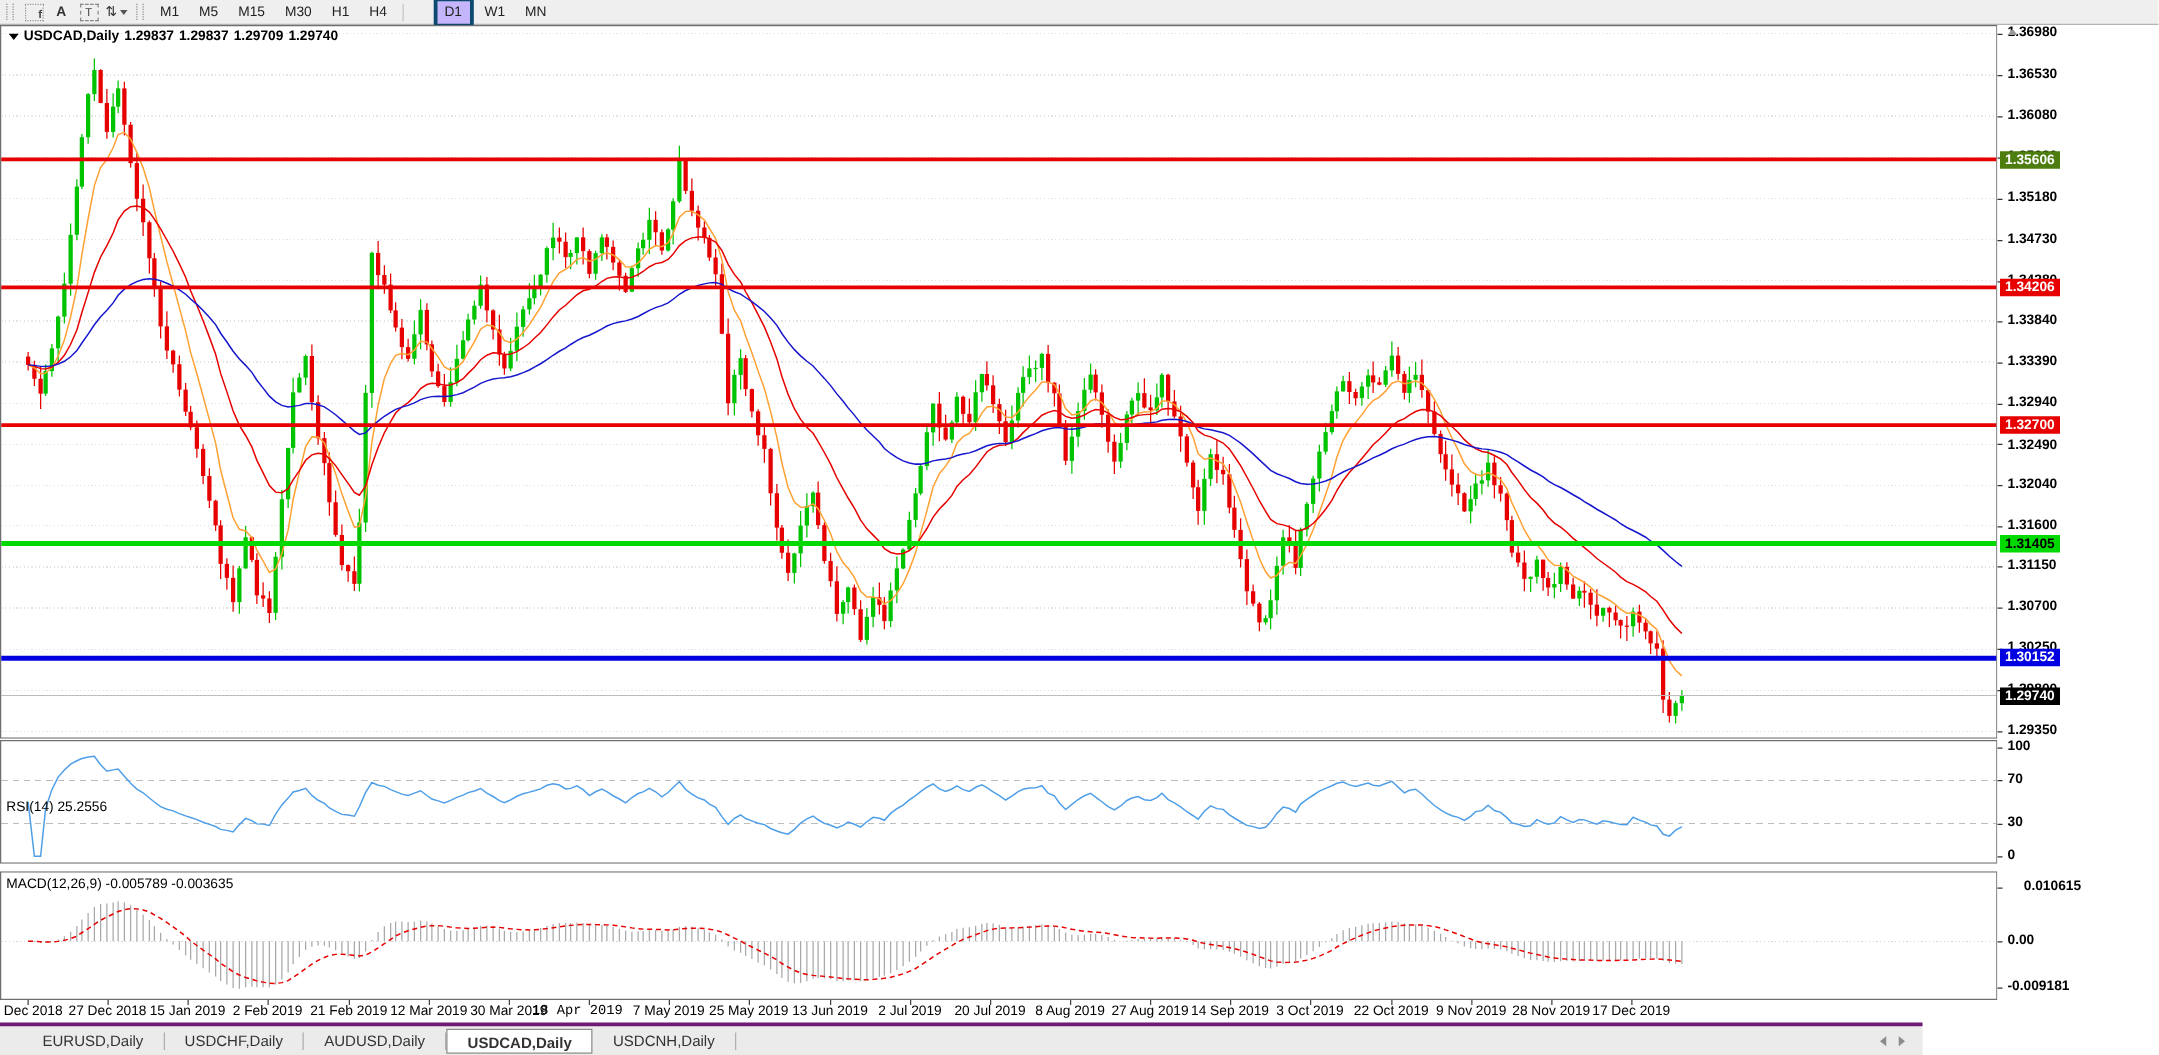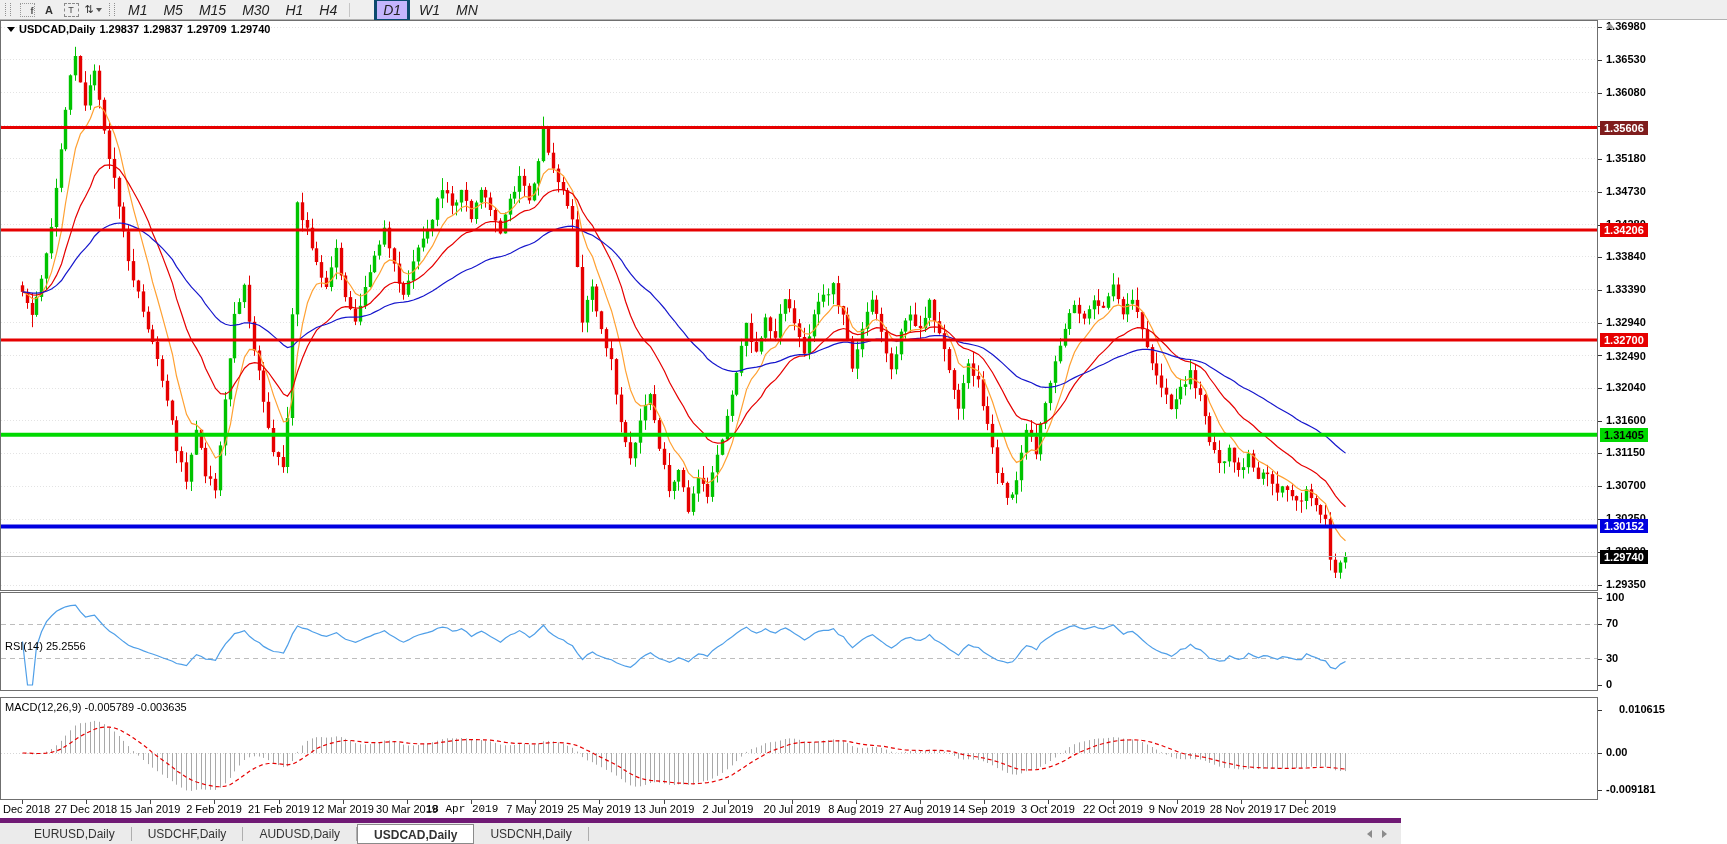--- a/index.html
+++ b/index.html
@@ -10,22 +10,22 @@
            border-bottom:1px solid #b3b3b3;display:flex;align-items:center;box-sizing:border-box;}
   .grip{width:4px;height:13px;border-left:1px dotted #909090;border-right:1px dotted #909090;margin:0 5px;}
   .tool-btn{height:16px;min-width:18px;display:flex;align-items:center;justify-content:center;
             margin:0 2px;color:#333;font-size:11px;cursor:default;}
   .ind-box{width:13px;height:12px;border:1px dotted #999;display:flex;align-items:flex-end;
            justify-content:flex-end;font-size:9px;font-weight:bold;color:#444;line-height:9px;}
   .tlabel-box{width:13px;height:12px;border:1px dashed #8a8a8a;display:flex;align-items:center;
               justify-content:center;font-size:9px;color:#444;}
   .caret-down{width:0;height:0;border-left:3px solid transparent;border-right:3px solid transparent;
               border-top:4px solid #555;margin-left:2px;}
-  .tf-btn{height:16px;padding:1px 6px;font-size:14px;color:#222;display:flex;align-items:center;
-          border:1px solid transparent;margin:0 1px;font-style:italic;}
+  .tf-btn{height:16px;padding:1px 6px;font-size:11px;color:#222;display:flex;align-items:center;
+          border:1px solid transparent;margin:0 1px;}
   .tf-btn.active{background:#c4b5fd;border:3px solid #0c4a6e;margin-left:20px;}
   .vsep{width:1px;height:14px;background:#c6c6c6;margin:0 4px;}
   
   svg{position:absolute;left:0;}
   #main-svg{top:20px;}  #rsi-svg{top:592px;}  #macd-svg{top:697px;}
   #chart-header{position:absolute;left:7px;top:23px;font-size:11px;font-weight:bold;color:#000;
                 display:flex;align-items:center;gap:4px;z-index:5;}
   .tri-down{width:0;height:0;border-left:4px solid transparent;border-right:4px solid transparent;
             border-top:5px solid #000;}
   .ind-title{position:absolute;left:5px;font-size:11px;color:#000;z-index:5;}
@@ -36,22 +36,22 @@
   .ax-tick{position:absolute;left:0;width:4px;height:1px;background:#333;}
   .tag{position:absolute;left:2px;font-size:11px;font-weight:bold;height:14px;line-height:14px;
        padding:0 4px;white-space:nowrap;z-index:3;}
   .scroll-up{position:absolute;left:1606px;top:23px;width:0;height:0;z-index:6;
              border-left:4px solid transparent;border-right:4px solid transparent;border-bottom:5px solid #9a9a9a;}
   
   #date-axis{position:absolute;left:0;top:800px;width:1727px;height:18px;background:#fff;}
   .date-lbl{position:absolute;top:3px;transform:translateX(-50%);font-size:11px;color:#000;white-space:nowrap;}
   .date-tick{position:absolute;top:0;width:1px;height:4px;background:#444;}
   
-  #tab-bar{position:absolute;left:0;top:818px;width:1401px;height:26px;background:#ebebeb;
-           border-top:5px solid #701a75;display:flex;align-items:center;box-sizing:border-box;}
+  #tab-bar{position:absolute;left:0;top:818px;width:1538px;height:26px;background:#ebebeb;
+           border-top:3px solid #701a75;display:flex;align-items:center;box-sizing:border-box;}
   .tab{padding:3px 16px;font-size:12px;color:#333;height:20px;line-height:14px;box-sizing:border-box;}
   .tab.active{background:#fff;border:1px solid #8a8a8a;font-weight:bold;}
   .tab-sep{width:1px;height:14px;background:#aeaeae;}
   #nav-arrows{margin-left:auto;margin-right:14px;display:flex;gap:10px;align-items:center;}
   .tri-left{width:0;height:0;border-top:4px solid transparent;border-bottom:4px solid transparent;
             border-right:5px solid #8b8b8b;}
   .tri-right{width:0;height:0;border-top:4px solid transparent;border-bottom:4px solid transparent;
              border-left:5px solid #8b8b8b;}
 </style>
 </head>
@@ -1004,21 +1004,21 @@
       <div class="ax-tick" style="top: 433.464px;"></div>
       <div class="ax-lbl" style="top: 426.464px;">1.31150</div>
       <div class="ax-tick" style="top: 466.382px;"></div>
       <div class="ax-lbl" style="top: 459.382px;">1.30700</div>
       <div class="ax-tick" style="top: 499.299px;"></div>
       <div class="ax-lbl" style="top: 492.299px;">1.30250</div>
       <div class="ax-tick" style="top: 532.217px;"></div>
       <div class="ax-lbl" style="top: 525.217px;">1.29800</div>
       <div class="ax-tick" style="top: 565.134px;"></div>
       <div class="ax-lbl" style="top: 558.134px;">1.29350</div>
-      <div class="tag" style="top: 100.508px; background: #7f1d1d; color: rgb(255, 255, 255);">1.35606</div>
+      <div class="tag" style="top: 100.508px; background: #4d7c0f; color: rgb(255, 255, 255);">1.35606</div>
       <div class="tag" style="top: 202.918px; background: rgb(230, 0, 0); color: rgb(255, 255, 255);">1.34206</div>
       <div class="tag" style="top: 313.082px; background: rgb(230, 0, 0); color: rgb(255, 255, 255);">1.32700</div>
       <div class="tag" style="top: 407.811px; background: rgb(0, 217, 0); color: rgb(0, 0, 0);">1.31405</div>
       <div class="tag" style="top: 499.468px; background: rgb(0, 0, 224); color: rgb(255, 255, 255);">1.30152</div>
       <div class="tag" style="top: 529.606px; background: rgb(0, 0, 0); color: rgb(255, 255, 255);">1.29740</div>
       <div class="ax-tick" style="top: 578px;"></div>
       <div class="ax-lbl" style="top: 571px; text-align: center;">100</div>
       <div class="ax-tick" style="top: 604.1px;"></div>
       <div class="ax-lbl" style="top: 597.1px;">70</div>
       <div class="ax-tick" style="top: 638.9px;"></div>

